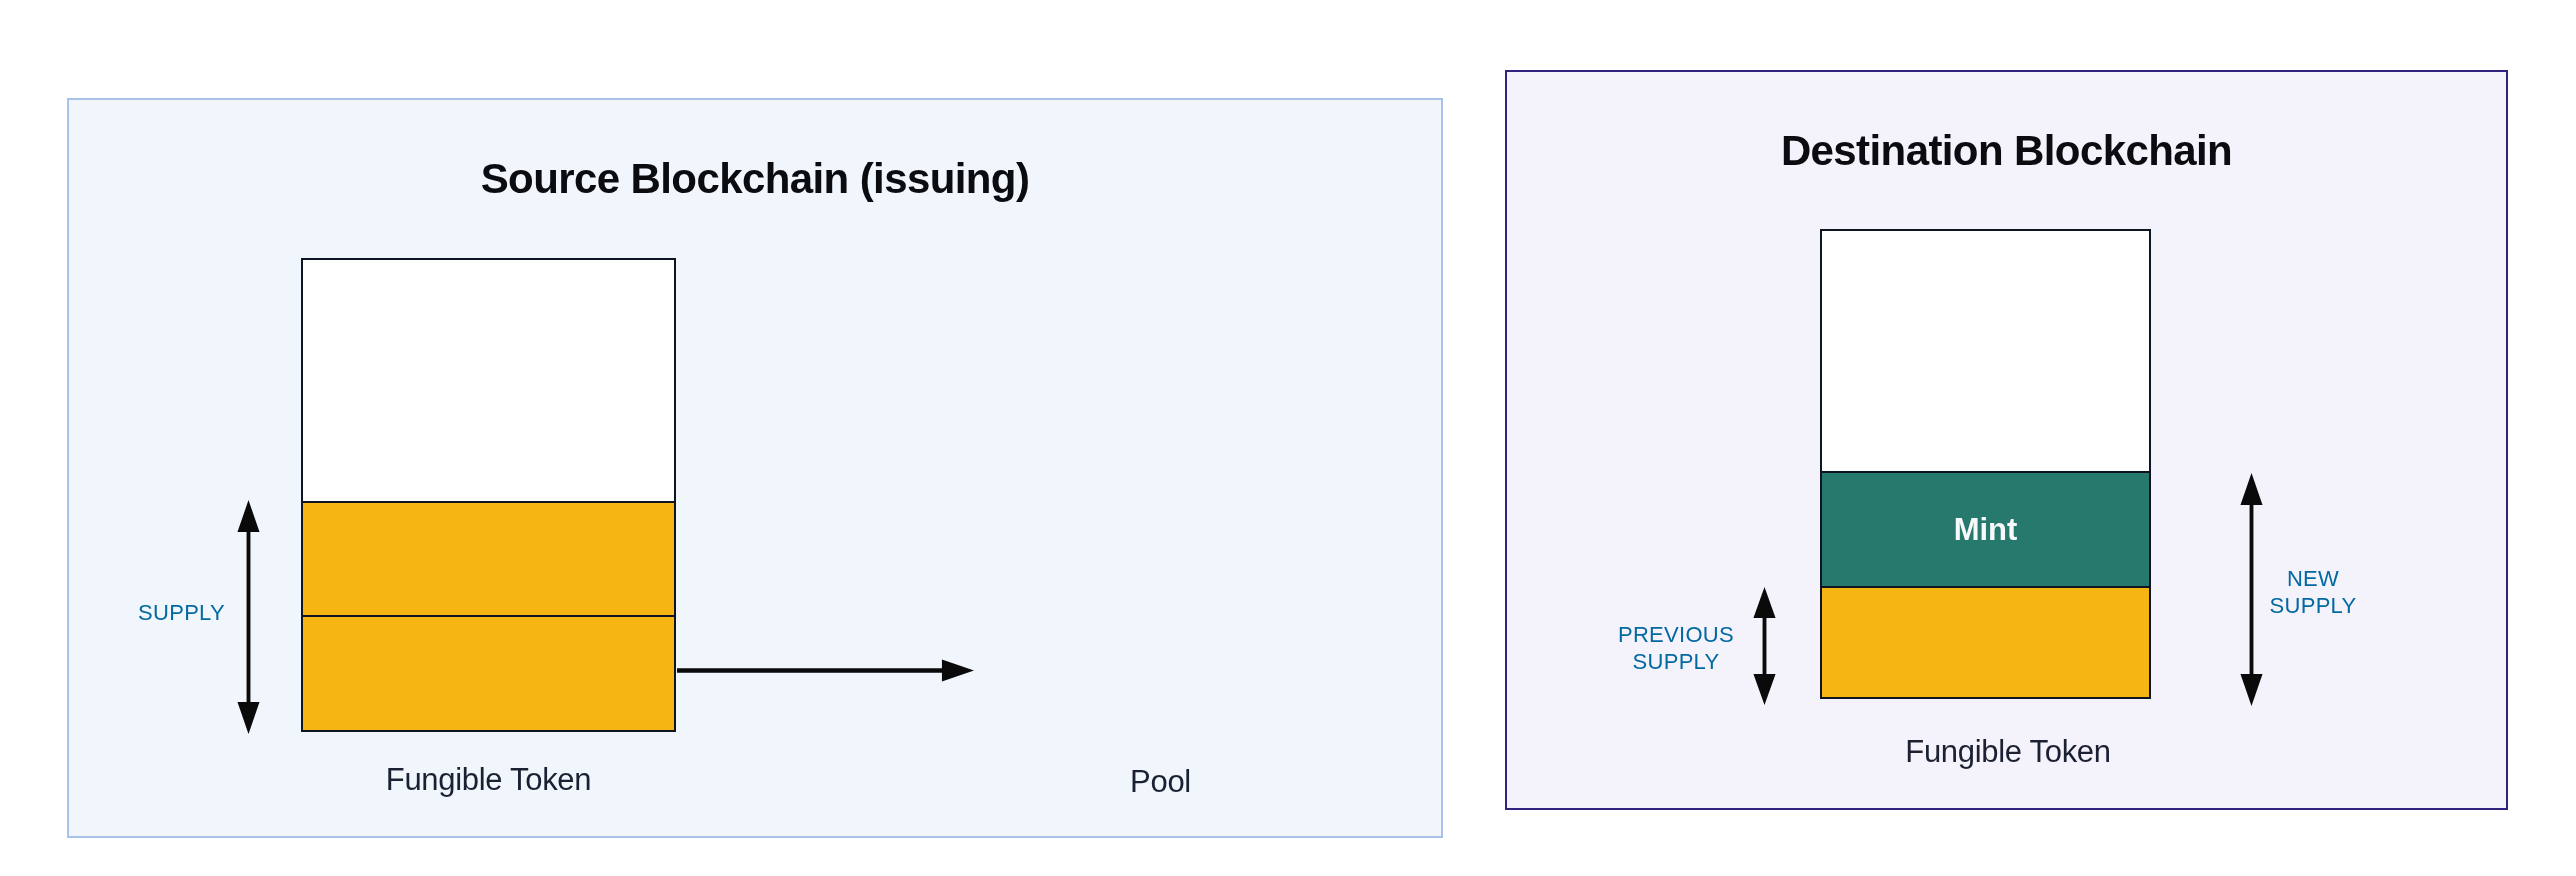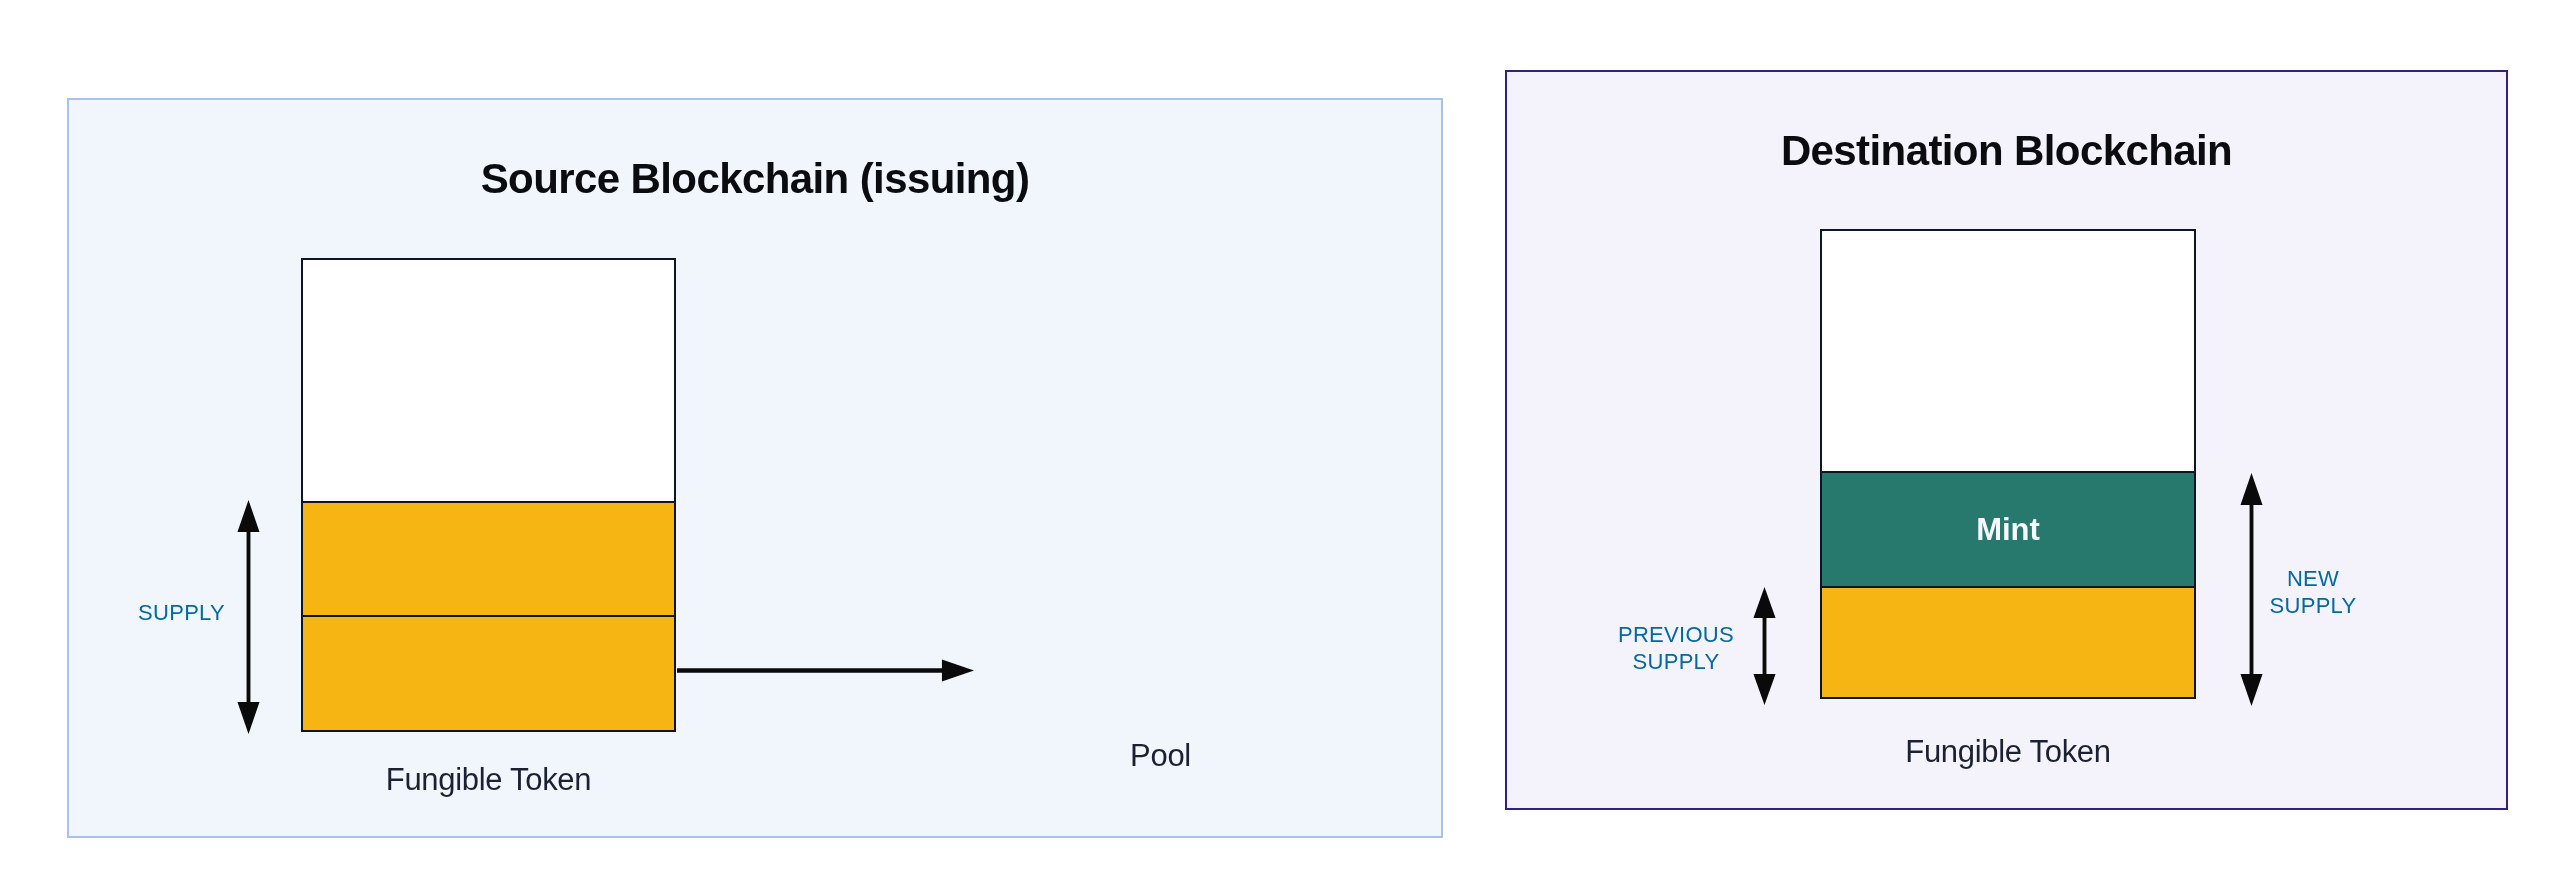--- a/index.html
+++ b/index.html
@@ -63,28 +63,28 @@
     </svg>
     <div class="measure-label right-align" style="left:33px;top:500px;width:123px;">SUPPLY</div>
 
 
     <svg class="arrow" style="left:608px;top:555px;" width="297" height="31" viewBox="0 0 537 56">
       <line x1="0" y1="28" x2="505" y2="28" stroke="#0A0A0A" stroke-width="8"></line>
       <polygon points="537,28 479,8 479,48" fill="#0A0A0A"></polygon>
     </svg>
 
     <div class="box-caption" style="left:232px;top:662px;width:375px;">Fungible Token</div>
-    <div class="box-caption" style="left:904px;top:638px;width:375px;">Pool</div>
+    <div class="box-caption" style="left:904px;top:664px;width:375px;">Pool</div>
   </div>
 
   <div class="panel destination">
 
     <div class="panel-title">Destination Blockchain</div>
 
-    <div class="token-box" style="left:313px;top:157px;width:376px;height:470px;">
+    <div class="token-box" style="left:313px;top:157px;width:331px;height:470px;">
       <div class="sec white" style="height:240px;"></div>
       <div class="sec teal divided sec-label light" style="height:115px;">
         <span>Mint</span>
       </div>
       <div class="sec orange divided" style="flex:1;"></div>
     </div>
 
     <svg class="arrow" style="left:242px;top:515px;" width="31" height="118" viewBox="0 0 56 213">
       <line x1="28" y1="28" x2="28" y2="185" stroke="#0A0A0A" stroke-width="7"></line>
       <polygon points="28,0 8,56 48,56" fill="#0A0A0A"></polygon>

